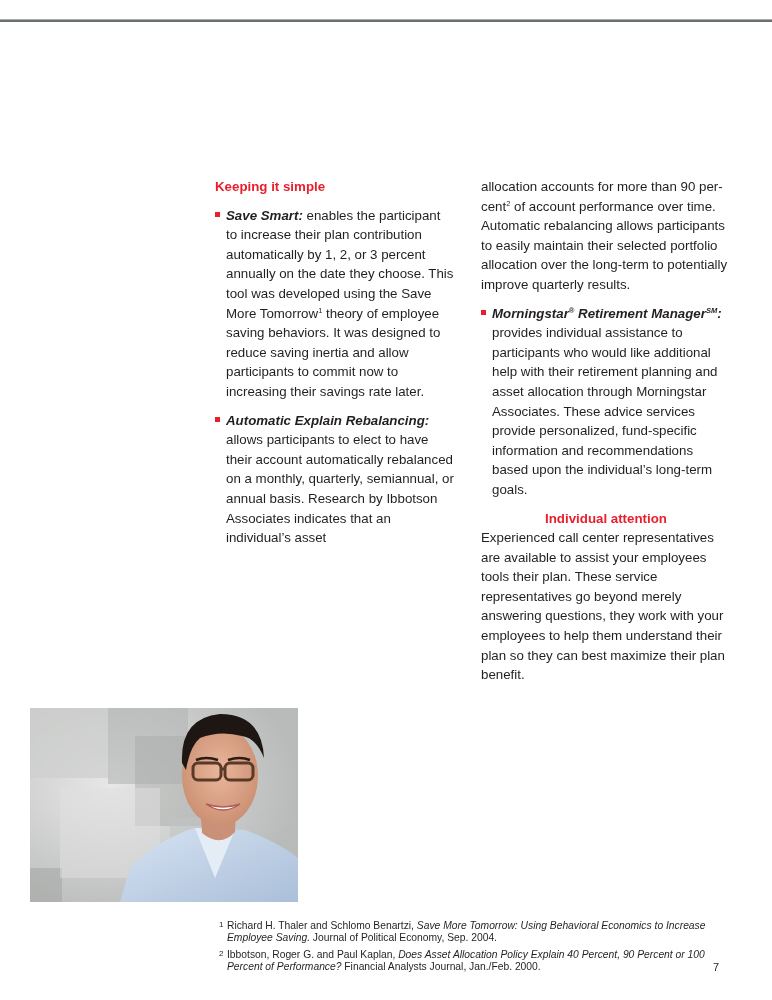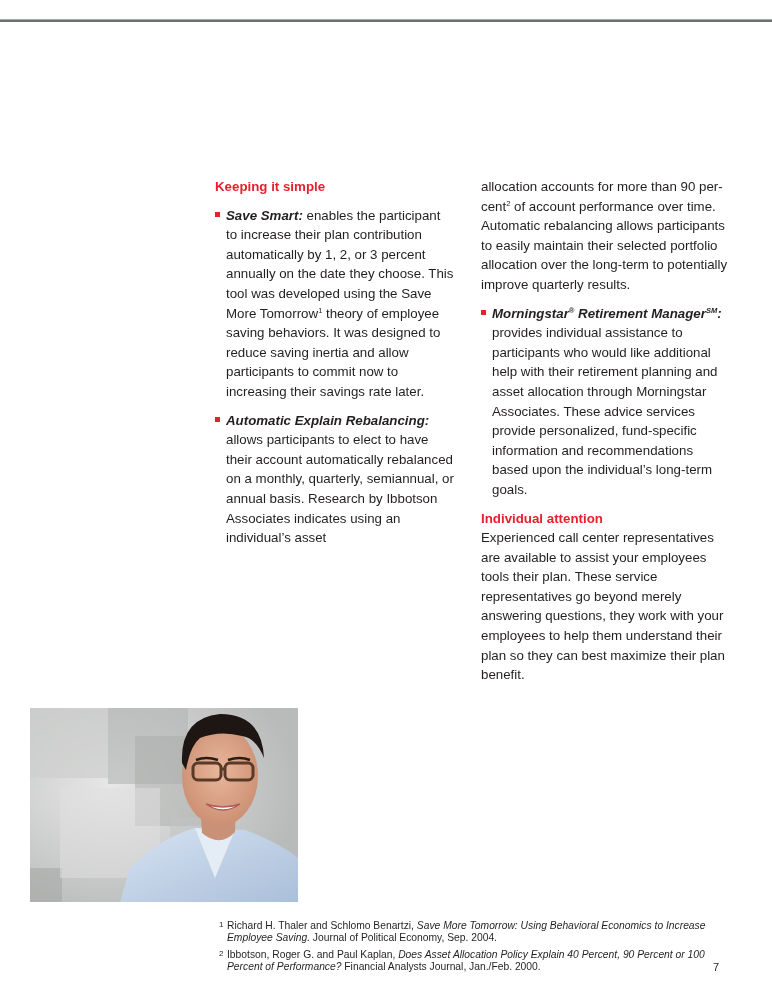--- a/index.html
+++ b/index.html
@@ -22,21 +22,21 @@
       margin: 0;
     }
     p { margin: 0; }
     .bullet {
       position: relative; padding-left: 11px; margin-top: 9px;
     }
     .bullet-square {
       position: absolute; left: 0; top: 6px; width: 5px; height: 5px; background: #e8202e;
     }
     .bullet-title { font-weight: bold; font-style: italic; }
-    .spacer-heading { margin-top: 9px; }
+    .spacer-heading { margin-top: 9px; text-align: center; }
     sup { font-size: 7.5px; line-height: 0; vertical-align: super; }
     .photo {
       position: absolute; left: 30px; top: 708px; width: 268px; height: 194px; overflow: hidden;
       background: #cfd0cf;
     }
     .footnotes {
       position: absolute; left: 219px; top: 920px; width: 500px;
       font-size: 10.3px; line-height: 12.3px; color: #231f20;
     }
     .fn { position: relative; padding-left: 8px; margin-bottom: 4px; }
@@ -54,21 +54,21 @@
 <div class="col col-left">
   <h2 class="heading">Keeping it simple</h2>
 
   <div class="bullet">
     <span class="bullet-square"></span>
     <span class="bullet-title">Save Smart:</span><span> enables the participant to increase their plan contribution automati­cally by 1, 2, or 3 percent annually on the date they choose. This tool was developed using the Save More Tomorrow</span><sup>1</sup><span> theory of employee saving behaviors. It was designed to reduce saving inertia and allow participants to commit now to increasing their savings rate later.</span>
   </div>
 
   <div class="bullet">
     <span class="bullet-square"></span>
-    <span class="bullet-title">Automatic Explain Rebalancing:</span><span> allows participants to elect to have their account automatically rebalanced on a monthly, quarterly, semiannual, or annual basis. Research by Ibbotson Associates indicates using an individual’s asset</span>
+    <span class="bullet-title">Automatic Explain Rebalancing:</span><span> allows participants to elect to have their account automatically rebalanced on a monthly, quarterly, semiannual, or annual basis. Research by Ibbotson Associates indicates that an individual’s asset</span>
   </div>
 </div>
 
 <div class="col col-right">
   <p><span>allocation accounts for more than 90 per­cent</span><sup>2</sup><span> of account performance over time. Automatic rebalancing allows participants to easily maintain their selected portfolio allocation over the long-term to potentially improve quarterly results.</span></p>
 
   <div class="bullet">
     <span class="bullet-square"></span>
     <span class="bullet-title"><span>Morningstar</span><sup>®</sup><span> Retirement Manager</span><sup>SM</sup><span>:</span></span><span> provides individual assistance to participants who would like additional help with their retirement planning and asset allocation through Morningstar Associates. These advice services provide personalized, fund-specific information and recommendations based upon the individual’s long-term goals.</span>
   </div>

